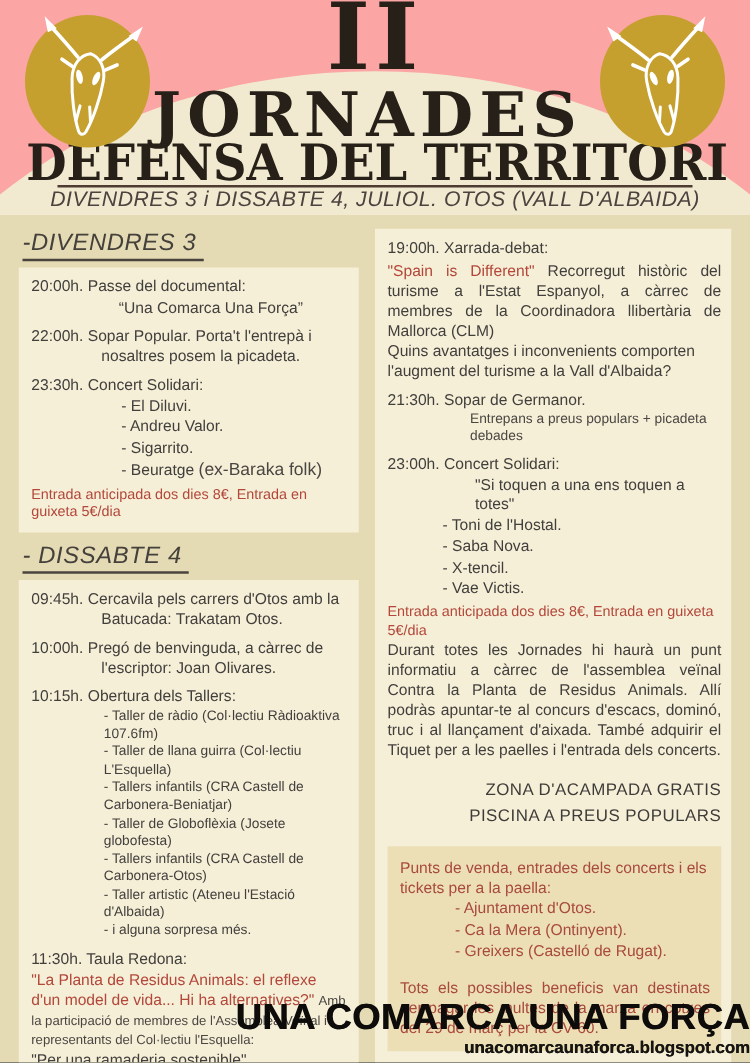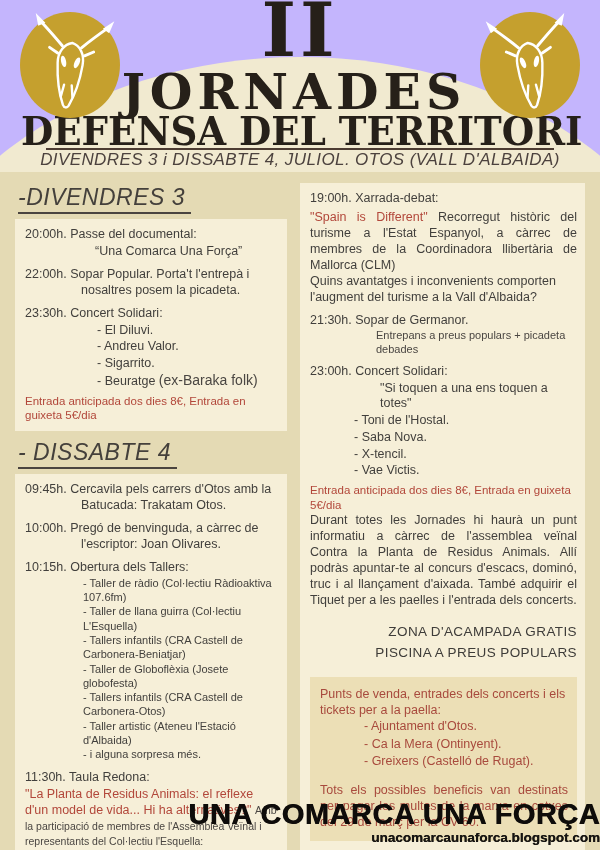--- a/index.html
+++ b/index.html
@@ -2,21 +2,21 @@
 <html><head>
 <meta charset="utf-8">
 <style>
   html,body{margin:0;padding:0;background:#333;}
   .poster{
     position:relative;width:600px;height:850px;overflow:hidden;
     background:#e4dab4;font-family:"Liberation Sans",sans-serif;color:#413f3c;
     margin:0 auto;
   }
   
-  .header{position:relative;height:172px;background:#c4b5fd;overflow:hidden;}
+  .header{position:relative;height:172px;background:#fca5a5;overflow:hidden;}
   .arc{position:absolute;left:50%;top:57px;width:820px;height:620px;margin-left:-410px;
        border-radius:50%;background:#f1ead0;}
   .medallion{position:absolute;top:12px;width:100px;height:106px;border-radius:50%;
              background:#c5a02e;z-index:3;}
   .medallion.left{left:20px;}
   .medallion.right{right:20px;}
   .medallion svg{width:100%;height:100%;}
   .medallion.left svg{transform:rotate(6deg);}
   .medallion.right svg{transform:scaleX(-1) rotate(6deg);}
   .title-ii{position:absolute;top:-8px;left:0;right:0;text-align:center;z-index:2;
@@ -28,21 +28,21 @@
   .title-sub{position:absolute;top:111px;left:0;right:0;text-align:center;z-index:2;
             font-family:"DejaVu Serif",serif;font-weight:bold;font-size:40px;line-height:1;
             color:#262019;letter-spacing:0px;white-space:nowrap;transform:scaleX(.93);}
   .rule{position:absolute;top:148px;left:46px;right:46px;height:2px;background:#4d3c32;z-index:2;}
   .subtitle{position:absolute;top:150px;left:0;right:0;text-align:center;z-index:2;
             font-style:italic;font-size:17px;color:#4c423e;letter-spacing:.4px;}
   
   .body{display:flex;gap:13px;padding:11px 15px 0 15px;font-size:12.5px;}
   .col-left{width:272px;flex:none;}
   .col-right{flex:1;min-width:0;}
-  .section-heading{display:inline-block;font-style:italic;font-size:23px;color:#44403b;
+  .section-heading{display:inline-block;font-style:italic;font-size:19px;color:#44403b;
        border-bottom:2px solid #4a443f;padding:0 6px 1px 0;margin:1px 0 5px 3px;letter-spacing:.5px;}
   .panel{background:#f6efd8;padding:8px 8px 9px 10px;margin-bottom:7px;}
   .item{margin-top:8px;padding-left:56px;text-indent:-56px;line-height:1.24;}
   .item:first-child{margin-top:0;}
   .item > div{text-indent:0;}
   .item-continuation{padding-left:14px;margin-top:1px;}
   .subnote{padding-left:10px;font-size:11px;margin-top:1px;color:#4a4642;}
   .small-inline{font-size:14px;color:#4a4642;}
   .dash{line-height:1.32;}
   .col-left .dash{padding-left:72px;}

